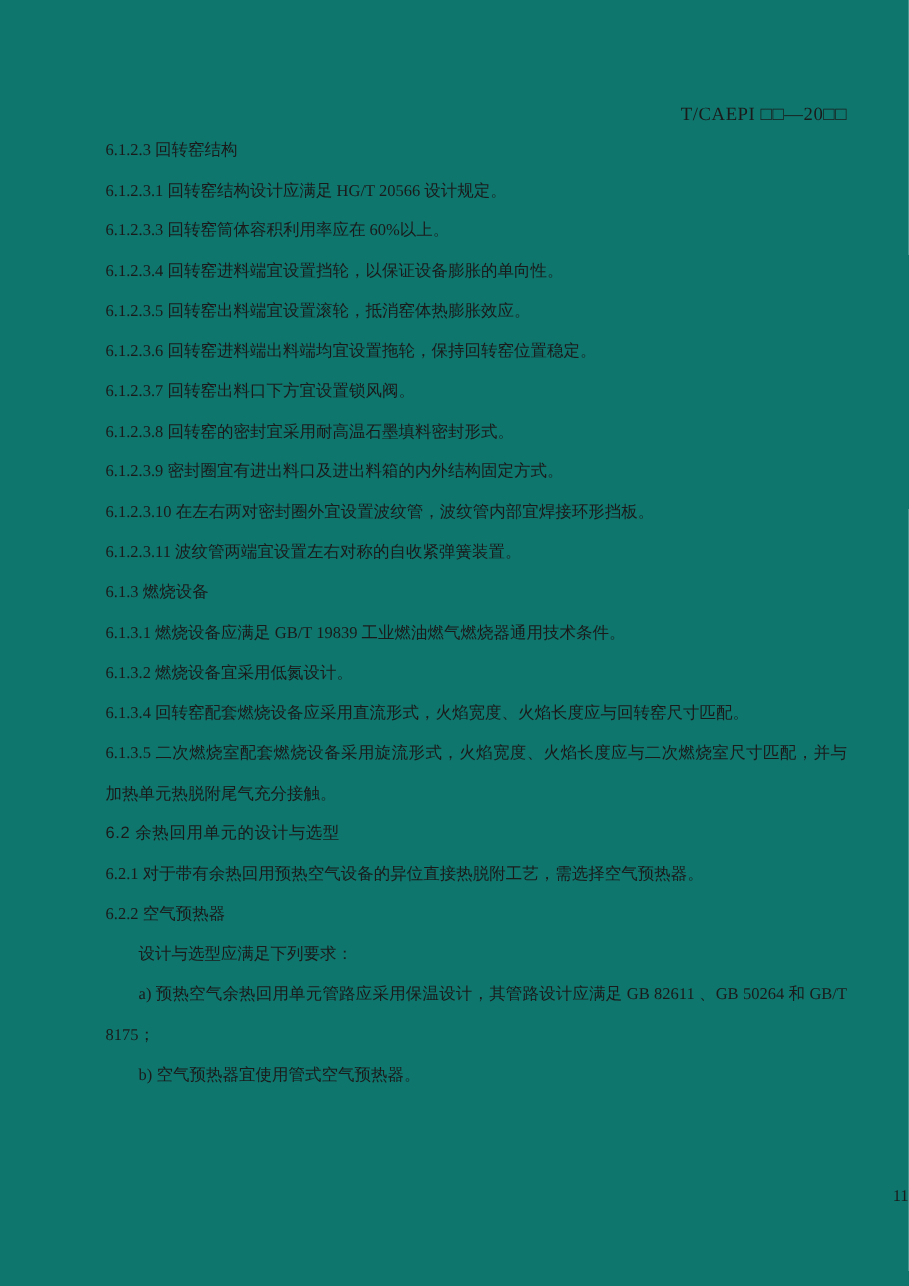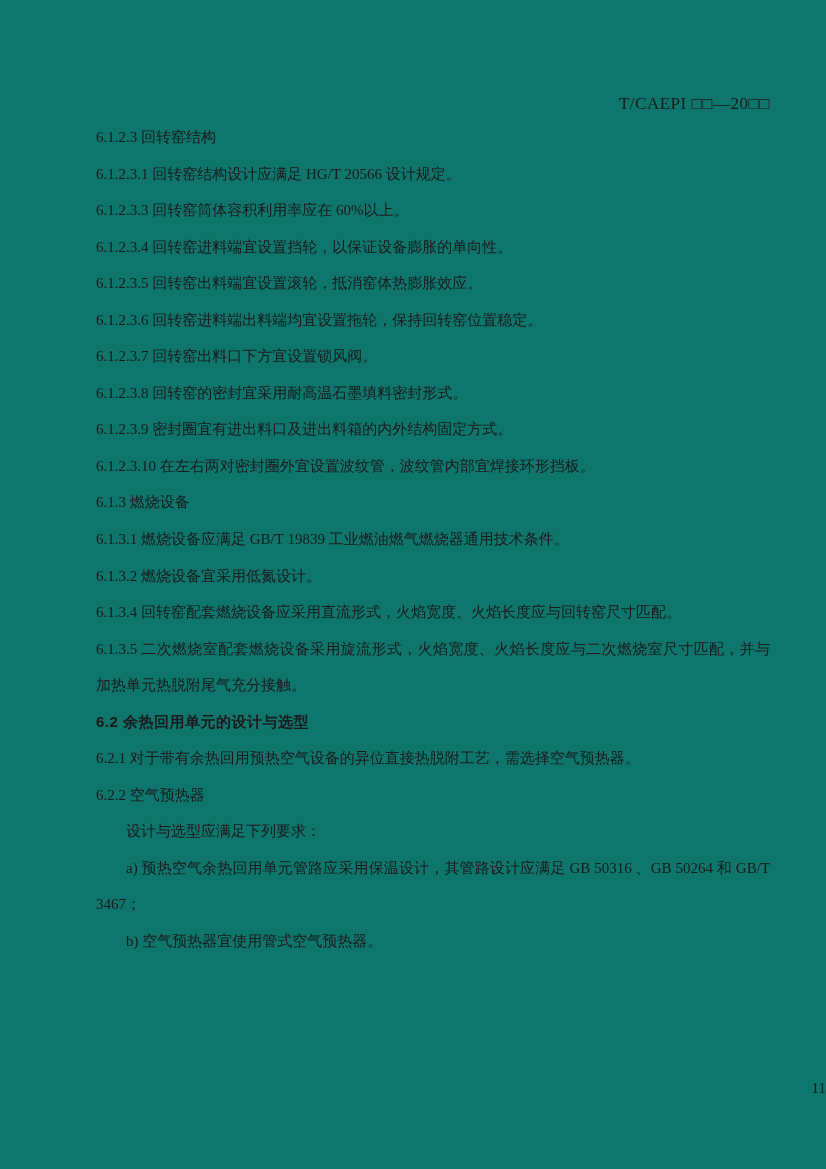--- a/index.html
+++ b/index.html
@@ -29,21 +29,21 @@
     top: 119px;
     left: 96px;
     width: 674px;
     font-size: 15px;
     line-height: 36.55px;
     text-align: justify;
   }
   .content p { margin: 0; padding: 0; }
   .clause-heading-bold {
     font-family: "Liberation Sans", "DejaVu Sans", sans-serif;
-    font-weight: bold;
+    font-weight: normal;
     letter-spacing: 0.5px;
   }
   .indent { text-indent: 2em; }
   .footer {
     position: absolute;
     top: 1076px;
     left: 0;
     width: 100%;
     padding-left: 14px;
     box-sizing: border-box;
@@ -65,30 +65,31 @@
     <p>6.1.2.3 回转窑结构</p>
     <p>6.1.2.3.1 回转窑结构设计应满足 HG/T 20566 设计规定。</p>
     <p>6.1.2.3.3 回转窑筒体容积利用率应在 60%以上。</p>
     <p>6.1.2.3.4 回转窑进料端宜设置挡轮，以保证设备膨胀的单向性。</p>
     <p>6.1.2.3.5 回转窑出料端宜设置滚轮，抵消窑体热膨胀效应。</p>
     <p>6.1.2.3.6 回转窑进料端出料端均宜设置拖轮，保持回转窑位置稳定。</p>
     <p>6.1.2.3.7 回转窑出料口下方宜设置锁风阀。</p>
     <p>6.1.2.3.8 回转窑的密封宜采用耐高温石墨填料密封形式。</p>
     <p>6.1.2.3.9 密封圈宜有进出料口及进出料箱的内外结构固定方式。</p>
     <p>6.1.2.3.10 在左右两对密封圈外宜设置波纹管，波纹管内部宜焊接环形挡板。</p>
+    <p>6.1.2.3.11 波纹管两端宜设置左右对称的自收紧弹簧装置。</p>
     <p>6.1.3 燃烧设备</p>
     <p>6.1.3.1 燃烧设备应满足 GB/T 19839 工业燃油燃气燃烧器通用技术条件。</p>
     <p>6.1.3.2 燃烧设备宜采用低氮设计。</p>
     <p>6.1.3.4 回转窑配套燃烧设备应采用直流形式，火焰宽度、火焰长度应与回转窑尺寸匹配。</p>
     <p>6.1.3.5 二次燃烧室配套燃烧设备采用旋流形式，火焰宽度、火焰长度应与二次燃烧室尺寸匹配，并与加热单元热脱附尾气充分接触。</p>
     <p class="clause-heading-bold">6.2 余热回用单元的设计与选型</p>
     <p>6.2.1 对于带有余热回用预热空气设备的异位直接热脱附工艺，需选择空气预热器。</p>
     <p>6.2.2 空气预热器</p>
     <p class="indent">设计与选型应满足下列要求：</p>
-    <p class="indent">a) 预热空气余热回用单元管路应采用保温设计，其管路设计应满足 GB 50316 、GB 50264 和 GB/T 3467；</p>
+    <p class="indent">a) 预热空气余热回用单元管路应采用保温设计，其管路设计应满足 GB 82611 、GB 50264 和 GB/T 8175；</p>
     <p class="indent">b) 空气预热器宜使用管式空气预热器。</p>
   </div>
 
   <div class="footer">
     <span>11</span>
   </div>
 
 </div>
 
 </body></html>

